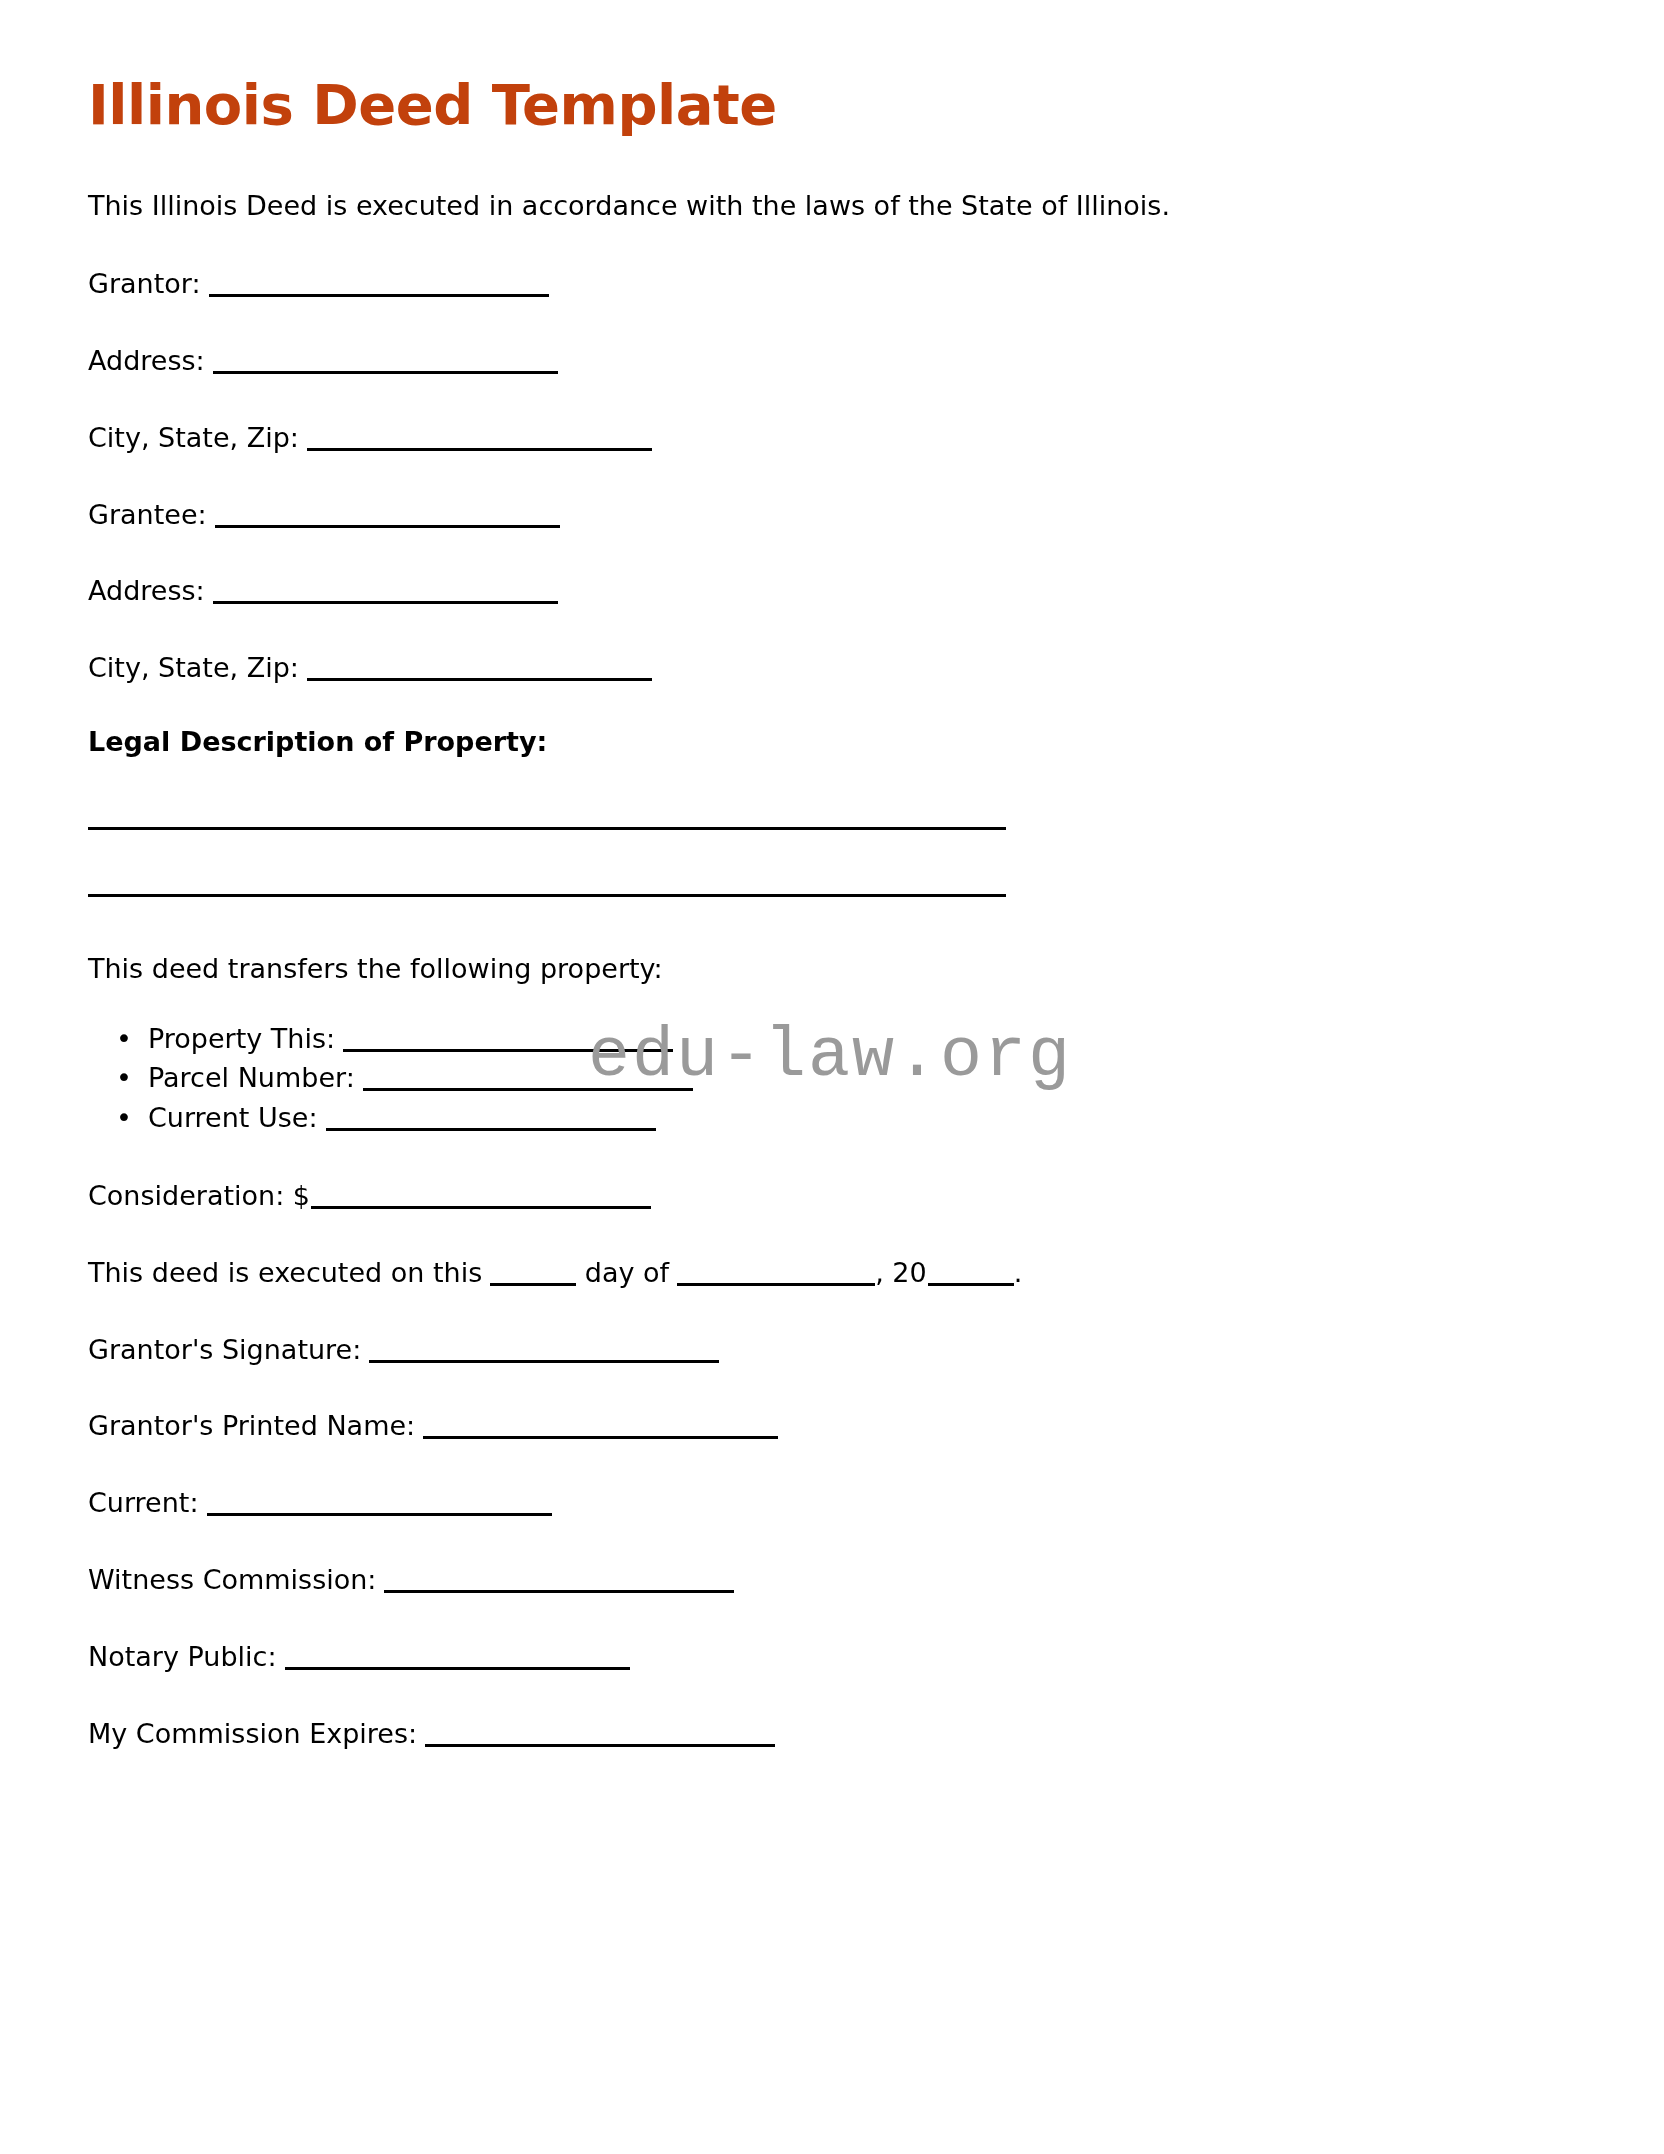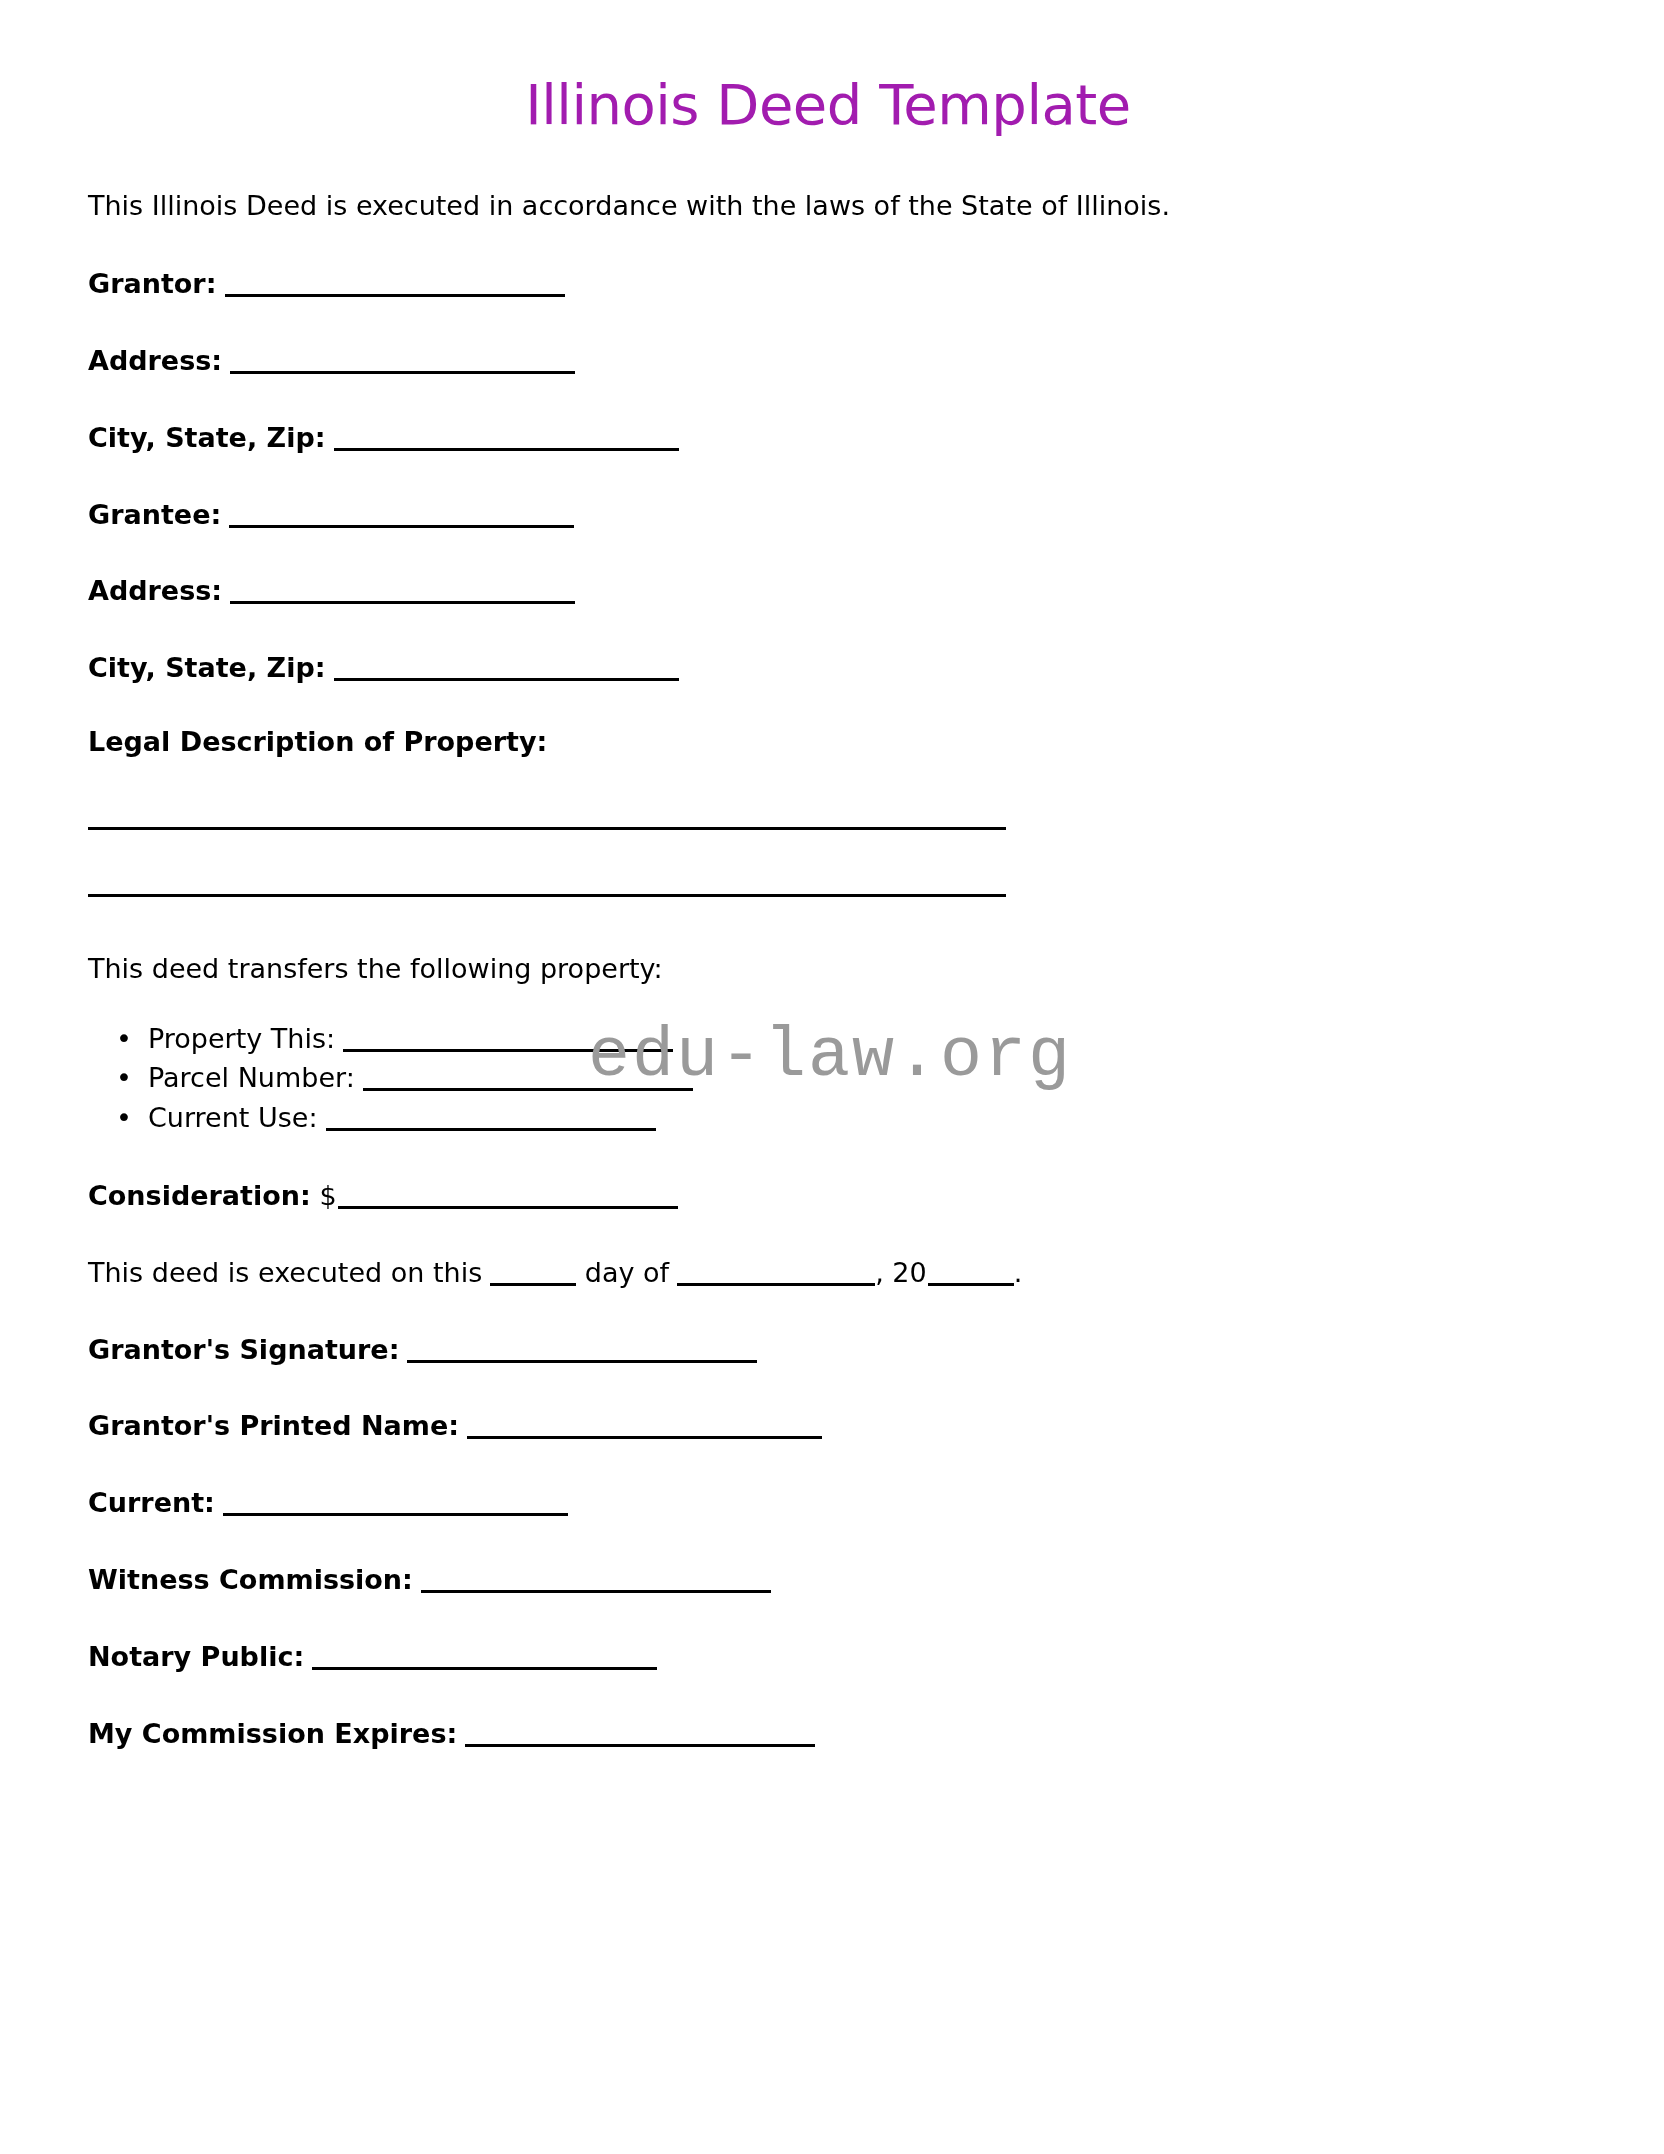--- a/index.html
+++ b/index.html
@@ -26,45 +26,44 @@
   }
   .content {
     position: absolute;
     left: 88px;
     top: 72px;
     width: 1480px;
   }
 
   .doc-title {
     font-size: 56px;
-    font-weight: normal;
+    font-weight: bold;
     letter-spacing: -0.5px;
     line-height: 1.18;
     margin: 0 0 48px 0;
-    color: #a21caf;
-    text-align: center;
+    color: #c2410c;
   }
 
   .para {
     font-size: 27px;
     line-height: 1.45;
     margin: 18px 0 40px 0;
     color: #000;
     font-weight: normal;
   }
 
   .field-row {
     font-size: 27px;
     line-height: 1.4;
     margin: 0 0 39px 0;
     white-space: nowrap;
     color: #000;
   }
   .field-label {
-    font-weight: bold;
+    font-weight: normal;
   }
   .field-label-normal {
     font-weight: normal;
   }
   .blank {
     display: inline-block;
     border-bottom: 3px solid #000;
     vertical-align: -4px;
     height: 0;
     margin-left: 8px;

